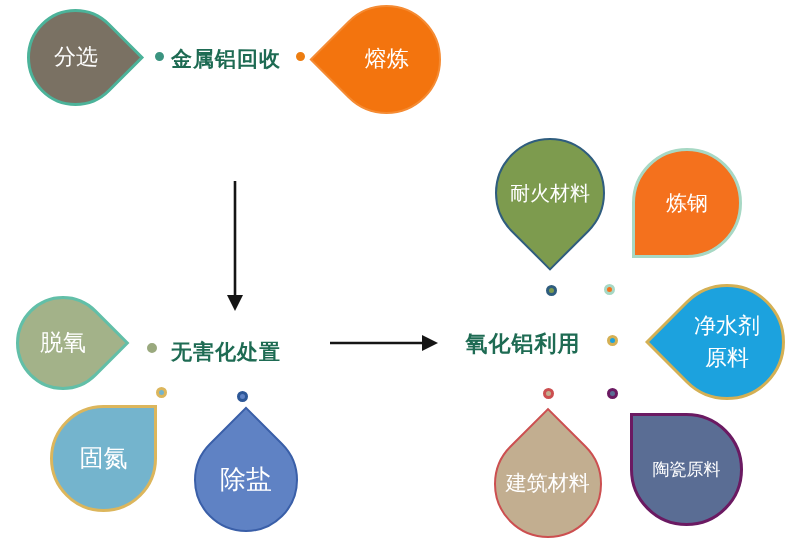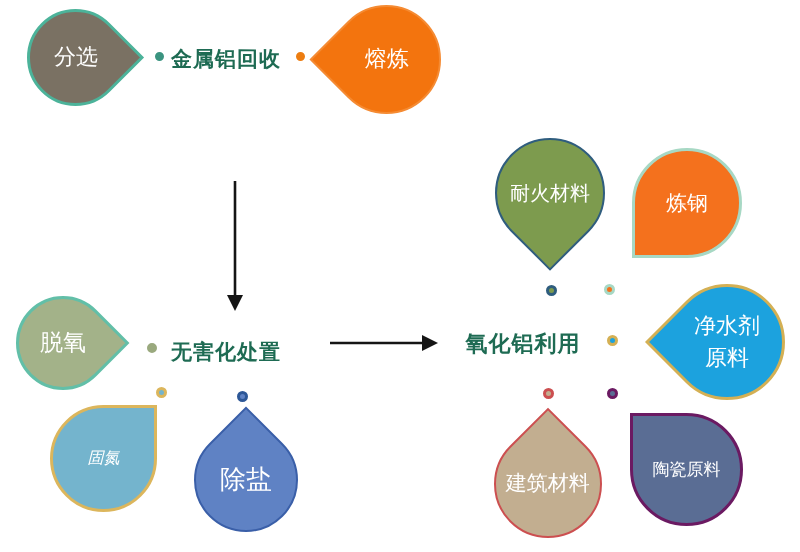--- a/index.html
+++ b/index.html
@@ -25,21 +25,21 @@
 
   
   .n-sorting     {left:27px;  top:9px;   width:97px;  height:97px;}
   .n-sorting   .drop-label{font-size:22px;}
   .n-smelting    {left:332px; top:5px;   width:109px; height:109px;}
   .n-smelting  .drop-label{font-size:22px;}
   .n-smelting  .drop{border-width:2px;}
   .n-deox        {left:16px;  top:296px; width:94px;  height:94px;}
   .n-deox      .drop-label{font-size:23px;}
   .n-nitro       {left:50px;  top:405px; width:107px; height:107px;}
-  .n-nitro     .drop-label{font-size:16px;font-style:italic;}
+  .n-nitro     .drop-label{font-size:24px;}
   .n-salt        {left:194px; top:428px; width:104px; height:104px;}
   .n-salt      .drop-label{font-size:26px;}
   .n-salt      .drop{border-width:2px;}
   .n-refractory  {left:495px; top:138px; width:110px; height:110px;}
   .n-refractory .drop-label{font-size:20px;}
   .n-refractory .drop{border-width:2px;}
   .n-steeldeox   {left:632px; top:148px; width:110px; height:110px;}
   .n-steeldeox .drop-label{font-size:21px;line-height:1.45;}
   .n-purifier    {left:669px; top:284px; width:116px; height:116px;}
   .n-purifier  .drop-label{font-size:22px;line-height:1.45;}

